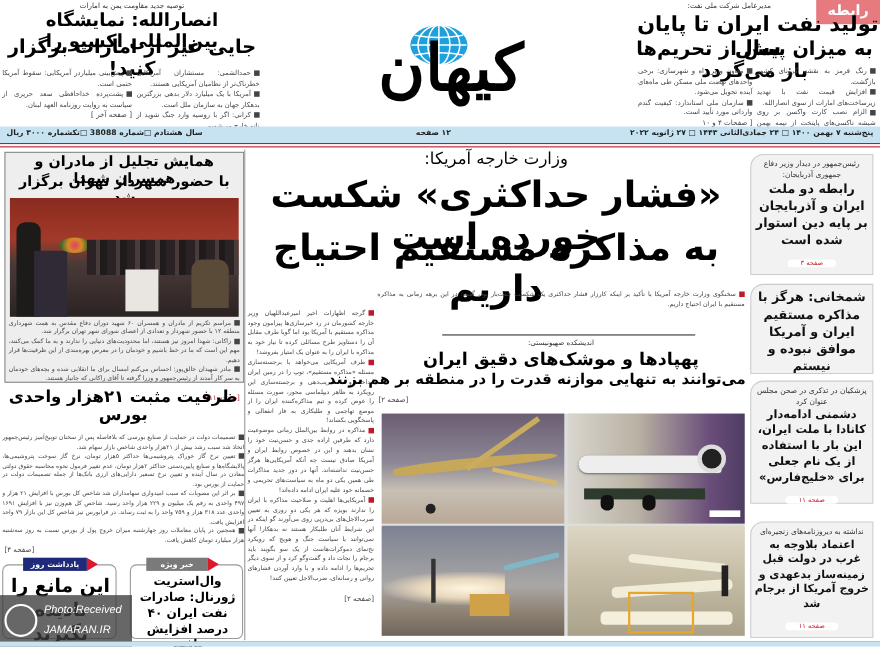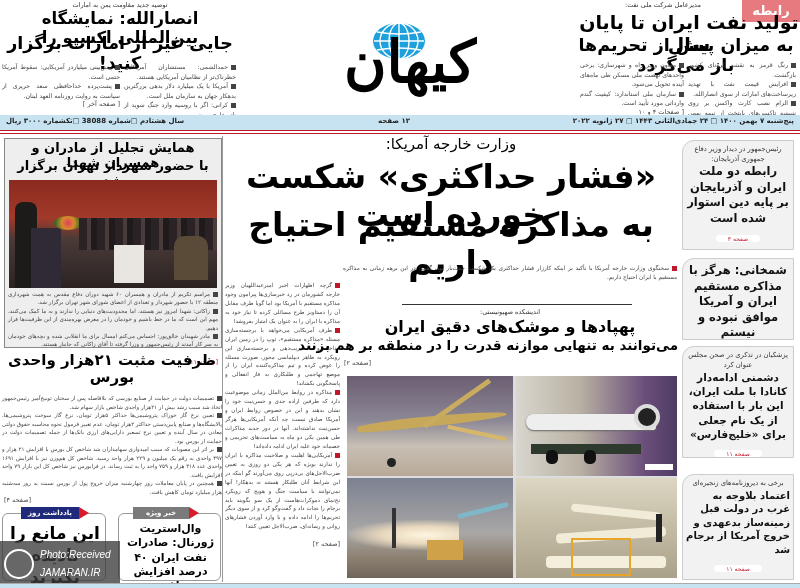--- a/index.html
+++ b/index.html
@@ -99,22 +99,22 @@
 <div class="card" style="top:258px;height:82px;">
   <div class="ch" style="font-size:11.5px;">شمخانی: هرگز با مذاکره مستقیم ایران و آمریکا موافق نبوده و نیستم</div>
   <div class="cp">صفحه ۲</div>
 </div>
 <div class="card" style="top:346px;height:112px;">
   <div class="ck">پزشکیان در تذکری در صحن مجلس عنوان کرد</div>
   <div class="ch" style="font-size:10.5px;">دشمنی ادامه‌دار کانادا با ملت ایران، این بار با استفاده از یک نام جعلی برای «خلیج‌فارس»</div>
   <div class="cp">صفحه ۱۱</div>
 </div>
 <div class="card" style="top:474px;height:106px;">
-  <div class="ck">برخی به دیروزنامه‌های زنجیره‌ای</div>
-  <div class="ch" style="font-size:10px;text-align:right;">اعتماد بلاوجه به غرب در دولت قبل زمینه‌ساز بدعهدی و خروج آمریکا از برجام شد</div>
+  <div class="ck">نداشته به دیروزنامه‌های زنجیره‌ای</div>
+  <div class="ch" style="font-size:10px;">اعتماد بلاوجه به غرب در دولت قبل زمینه‌ساز بدعهدی و خروج آمریکا از برجام شد</div>
   <div class="cp">صفحه ۱۱</div>
 </div>
 
 <div class="abs" style="left:225px;top:136px;width:452px;height:150px;">
   <div class="hl" style="position:absolute;left:0;top:22px;width:452px;font-size:33px;font-weight:900;">«فشار حداکثری» شکست خورده است</div>
   <div class="hl" style="position:absolute;left:0;top:0;width:452px;font-size:15px;font-weight:normal;">وزارت خارجه آمریکا:</div>
   <div class="hl" style="position:absolute;left:0;top:70px;width:452px;font-size:33px;font-weight:900;">به مذاکره مستقیم احتیاج داریم</div>
   <div class="small red-bullet" style="position:absolute;left:118px;top:128px;width:334px;font-size:5.8px;">سخنگوی وزارت خارجه آمریکا با تأکید بر اینکه کارزار فشار حداکثری یک شکست خفت‌بار بود، گفت: در این برهه زمانی به مذاکره مستقیم با ایران احتیاج داریم.</div>
 </div>
 

